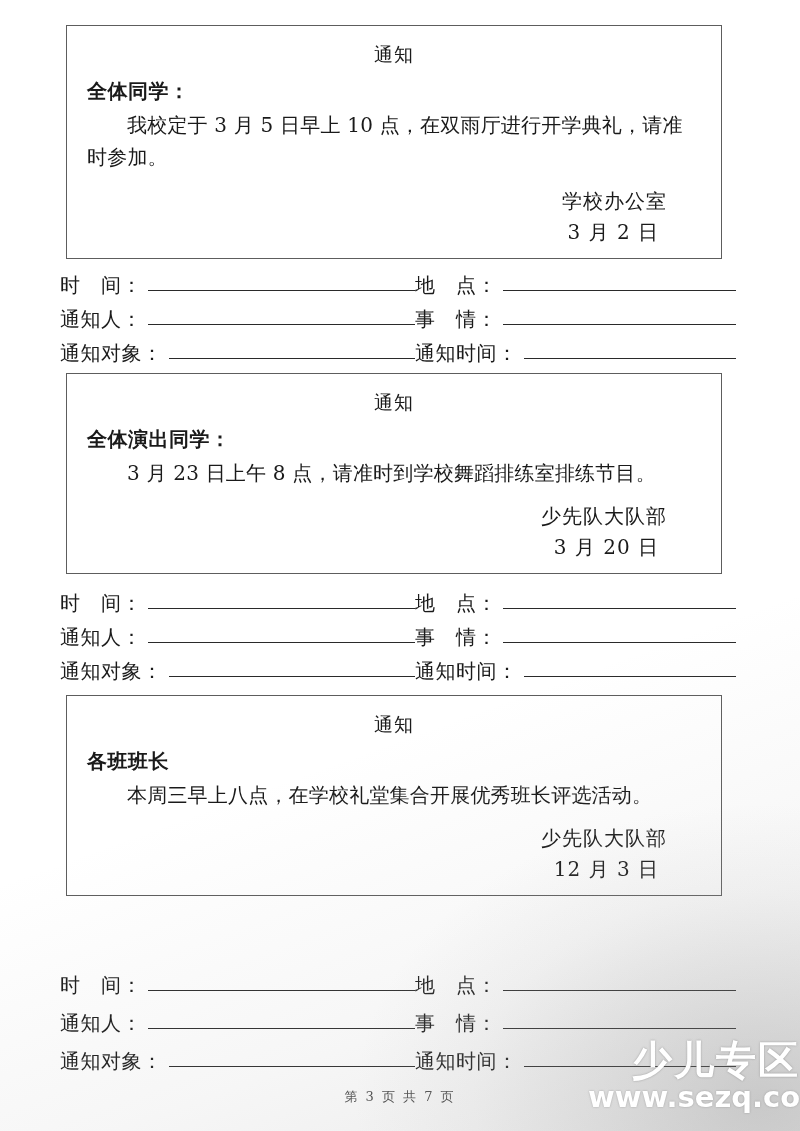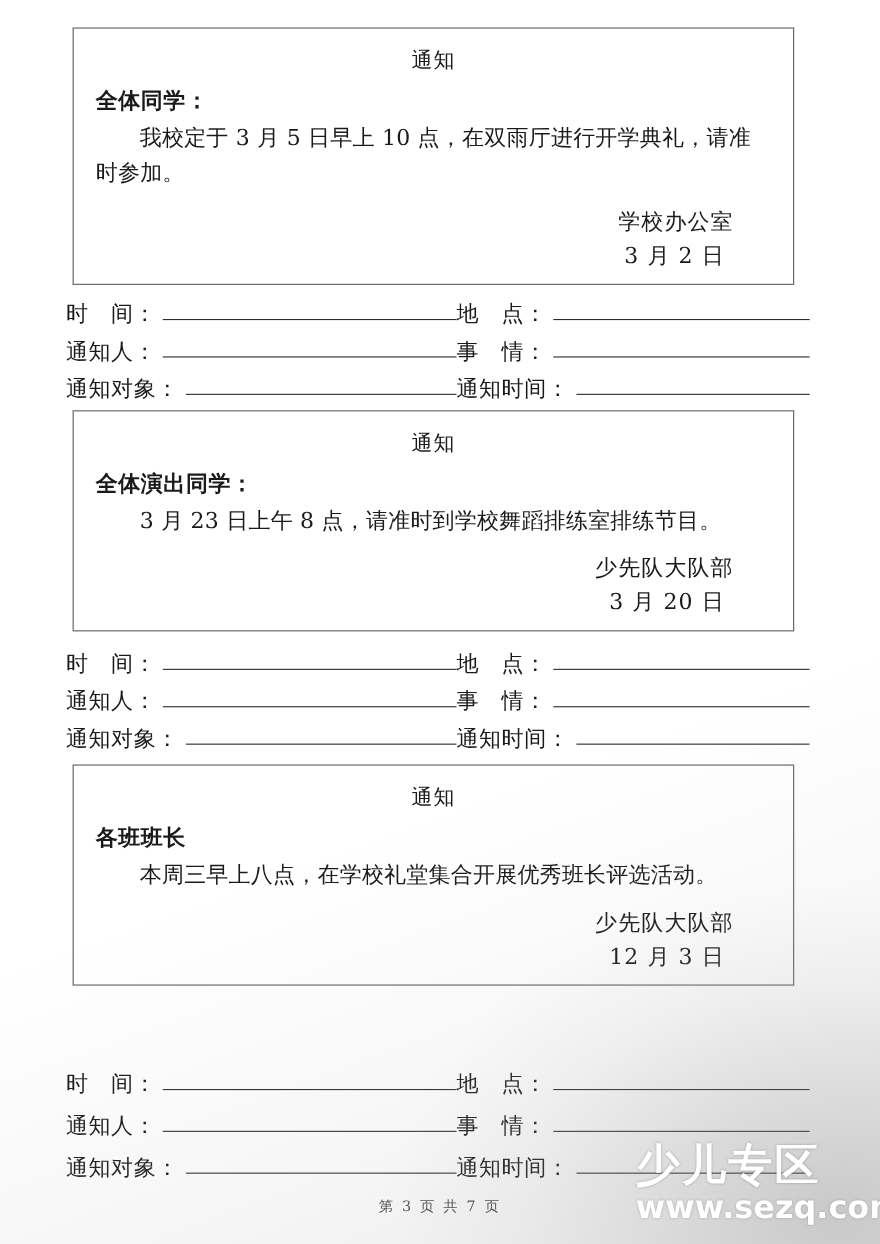--- a/index.html
+++ b/index.html
@@ -114,24 +114,24 @@
     top: 1088px;
     text-align: center;
     font-size: 13px;
     color: #4a4a4a;
     letter-spacing: 2px;
   }
 
   
   .watermark {
     position: absolute;
-    right: 10px;
+    right: 0;
     top: 1040px;
     width: 212px;
-    text-align: left;
+    text-align: right;
     z-index: 4;
     pointer-events: none;
   }
   .watermark-cn {
     font-family: "DejaVu Sans", "Liberation Sans", sans-serif;
     font-size: 40px;
     font-weight: 700;
     color: #ffffff;
     letter-spacing: 2px;
     line-height: 1;

